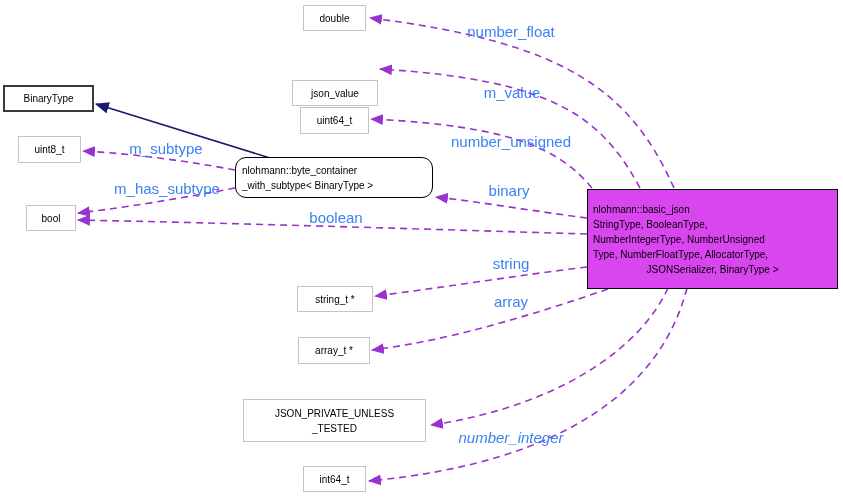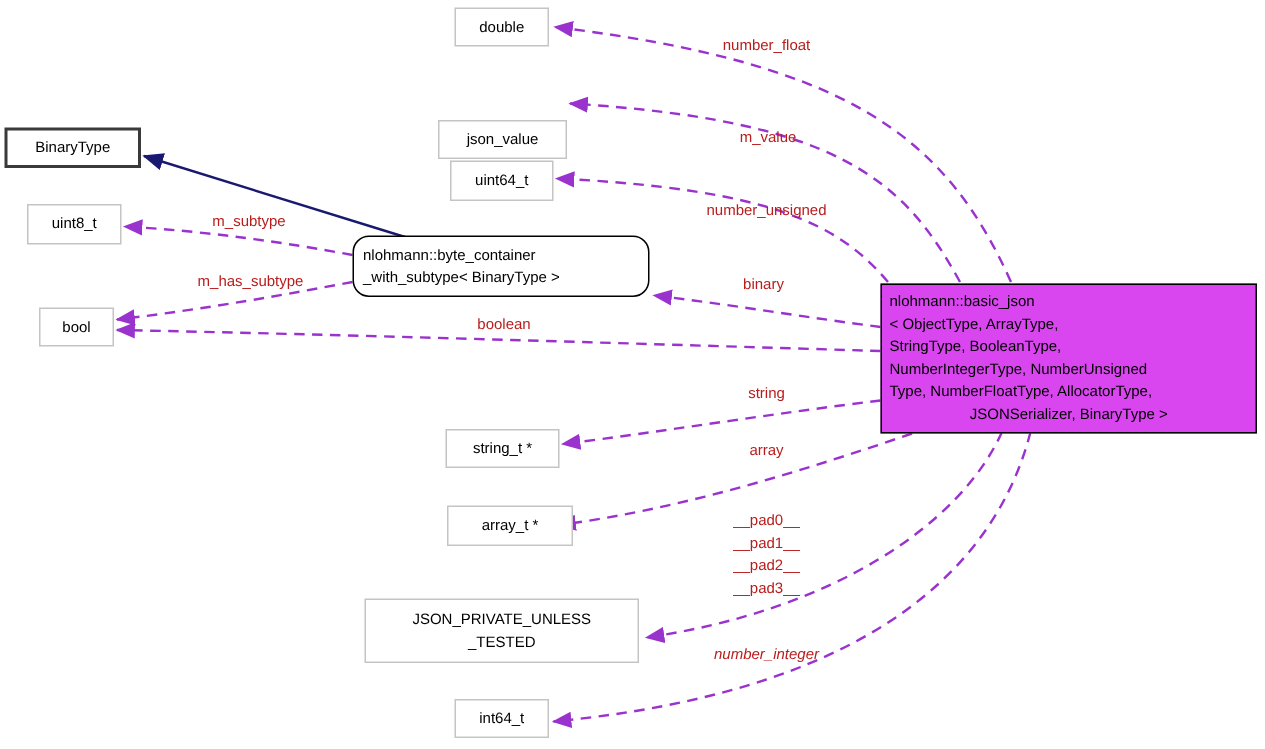--- a/index.html
+++ b/index.html
@@ -13,22 +13,22 @@
     display:flex;flex-direction:column;align-items:center;justify-content:center;
     font-size:10px;line-height:15px;white-space:nowrap;z-index:2;box-sizing:border-box;
   }
   .node--dark{border:1.4px solid #000000;}
   .node--root{border:2px solid #3a3a3a;}
   .node--main{background:#d946ef;border:1.4px solid #000000;align-items:stretch;padding:2px 5px;}
   .node--left{align-items:flex-start;padding:2px 6px;border-radius:11px;}
   .ln{display:block;}
   .ln-center{text-align:center;}
   .edge-label{
-    position:absolute;transform:translate(-50%,-50%);font-size:10px;line-height:15px;
-    white-space:nowrap;z-index:1;color:#b91c1c;
+    position:absolute;transform:translate(-50%,-50%);font-size:15px;line-height:15px;
+    white-space:nowrap;z-index:1;color:#3b82f6;
   }
   .edge-label--block{text-align:center;}
 </style>
 </head>
 <body>
 
 <div id="canvas">
 
   <svg id="edges" width="843" height="499" viewBox="0 0 843 499">
     <defs>
@@ -81,32 +81,31 @@
     <span class="ln">nlohmann::byte_container</span>
     <span class="ln">_with_subtype&lt; BinaryType &gt;</span>
   </div>
 
   <div class="node" style="left:26px;top:205px;width:50px;height:26px;">
     <span class="ln">bool</span>
   </div>
 
   <div class="node node--main" style="left:587px;top:189px;width:251px;height:100px;">
     <span class="ln">nlohmann::basic_json</span>
-    <span class="ln">&lt; ObjectType, ArrayType,</span>
     <span class="ln"> StringType, BooleanType,</span>
     <span class="ln"> NumberIntegerType, NumberUnsigned</span>
     <span class="ln">Type, NumberFloatType, AllocatorType,</span>
     <span class="ln ln-center">JSONSerializer, BinaryType &gt;</span>
   </div>
 
   <div class="node" style="left:297px;top:286px;width:76px;height:26px;">
     <span class="ln">string_t *</span>
   </div>
 
-  <div class="node" style="left:298px;top:337px;width:84px;height:27px;">
+  <div class="node" style="left:298px;top:337px;width:72px;height:27px;">
     <span class="ln">array_t *</span>
   </div>
 
   <div class="node" style="left:243px;top:399px;width:183px;height:43px;">
     <span class="ln ln-center">JSON_PRIVATE_UNLESS</span>
     <span class="ln ln-center">_TESTED</span>
   </div>
 
   <div class="node" style="left:303px;top:466px;width:63px;height:26px;">
     <span class="ln">int64_t</span>
@@ -114,21 +113,15 @@
 
   <span class="edge-label" style="left:511px;top:31px;">number_float</span>
   <span class="edge-label" style="left:512px;top:92px;">m_value</span>
   <span class="edge-label" style="left:511px;top:141px;">number_unsigned</span>
   <span class="edge-label" style="left:509px;top:190px;">binary</span>
   <span class="edge-label" style="left:336px;top:217px;">boolean</span>
   <span class="edge-label" style="left:166px;top:148px;">m_subtype</span>
   <span class="edge-label" style="left:167px;top:188px;">m_has_subtype</span>
   <span class="edge-label" style="left:511px;top:263px;">string</span>
   <span class="edge-label" style="left:511px;top:301px;">array</span>
-  <span class="edge-label edge-label--block" style="left:511px;top:370px;">
-    <span class="ln">__pad0__</span>
-    <span class="ln">__pad1__</span>
-    <span class="ln">__pad2__</span>
-    <span class="ln">__pad3__</span>
-  </span>
   <span class="edge-label" style="left:511px;top:437px;font-style:italic;">number_integer</span>
 
 </div>
 
 </body></html>

